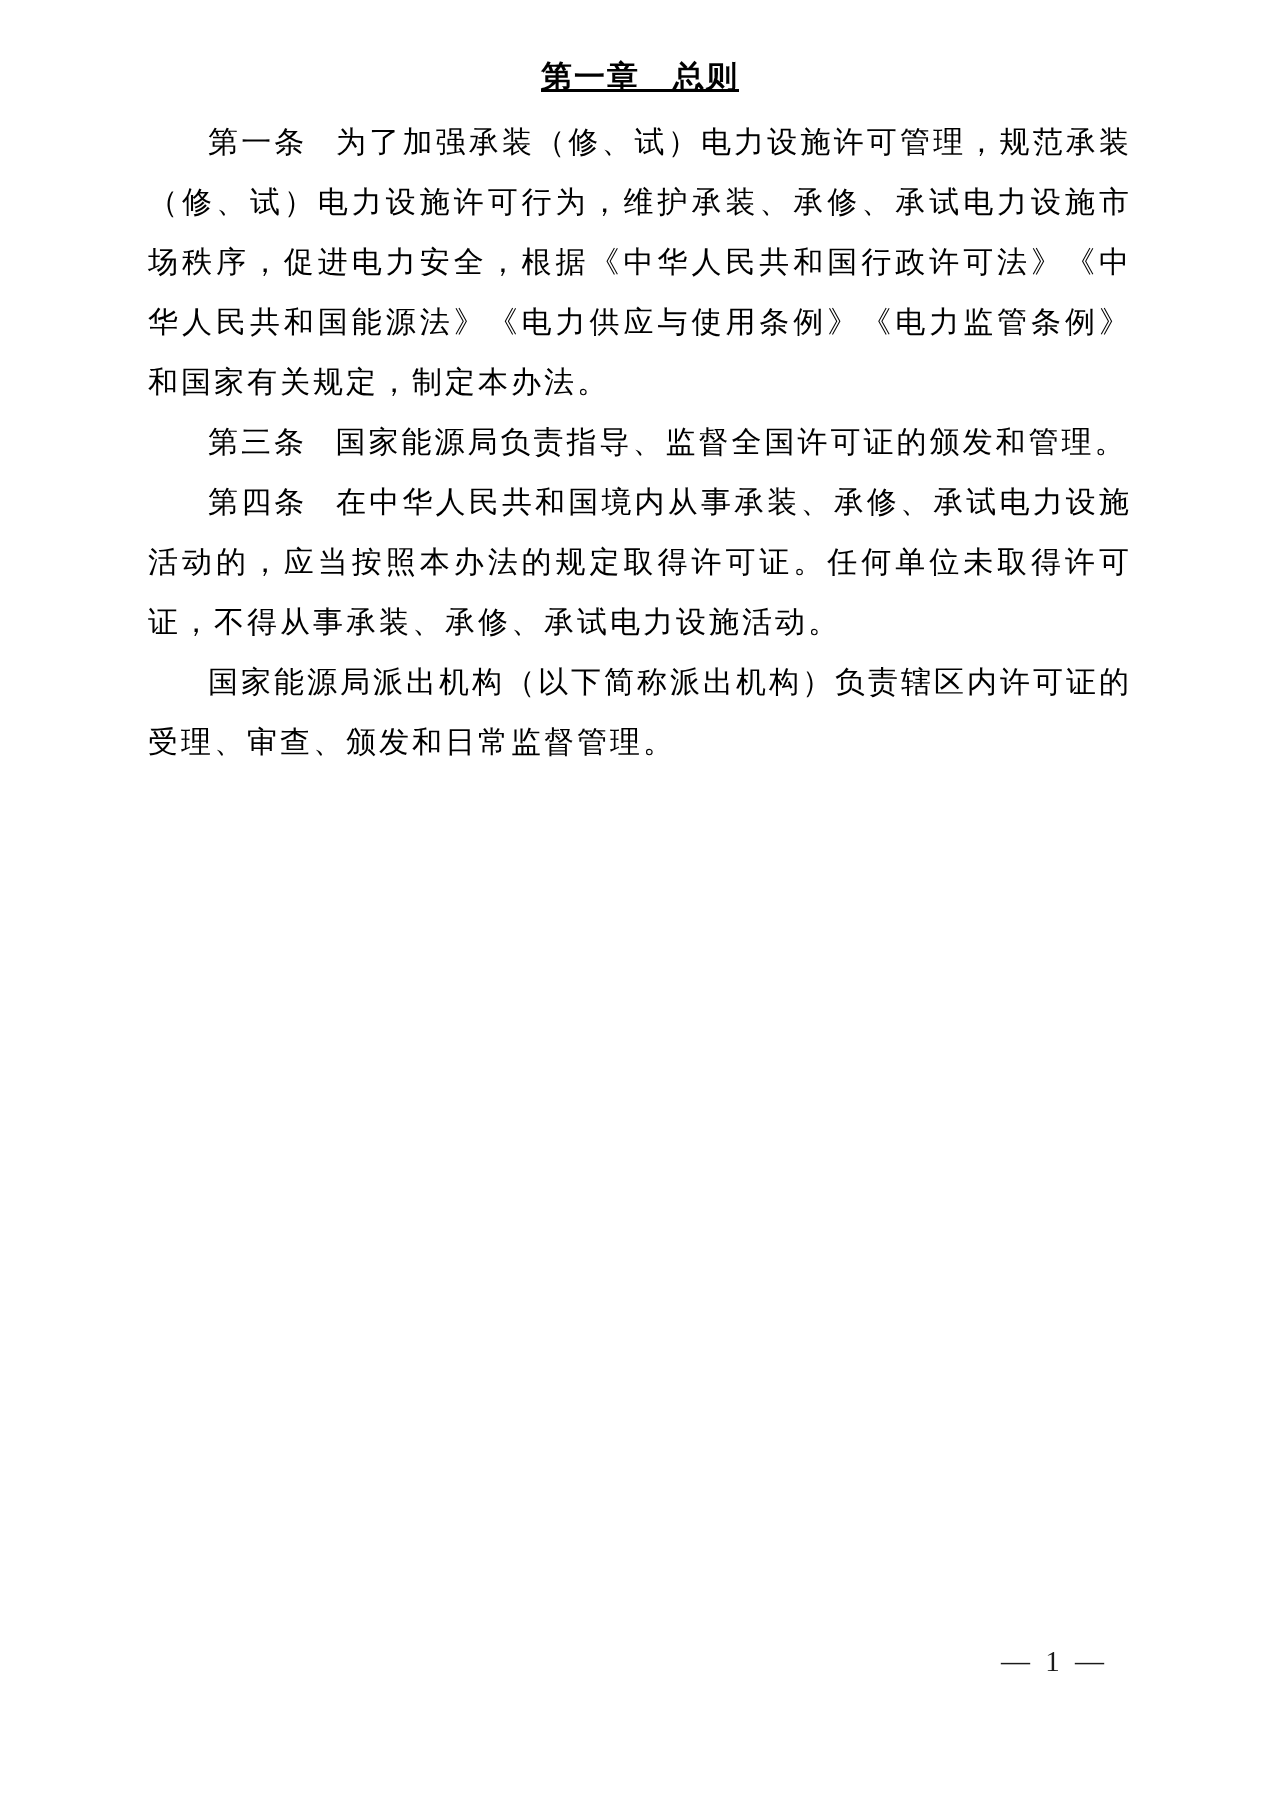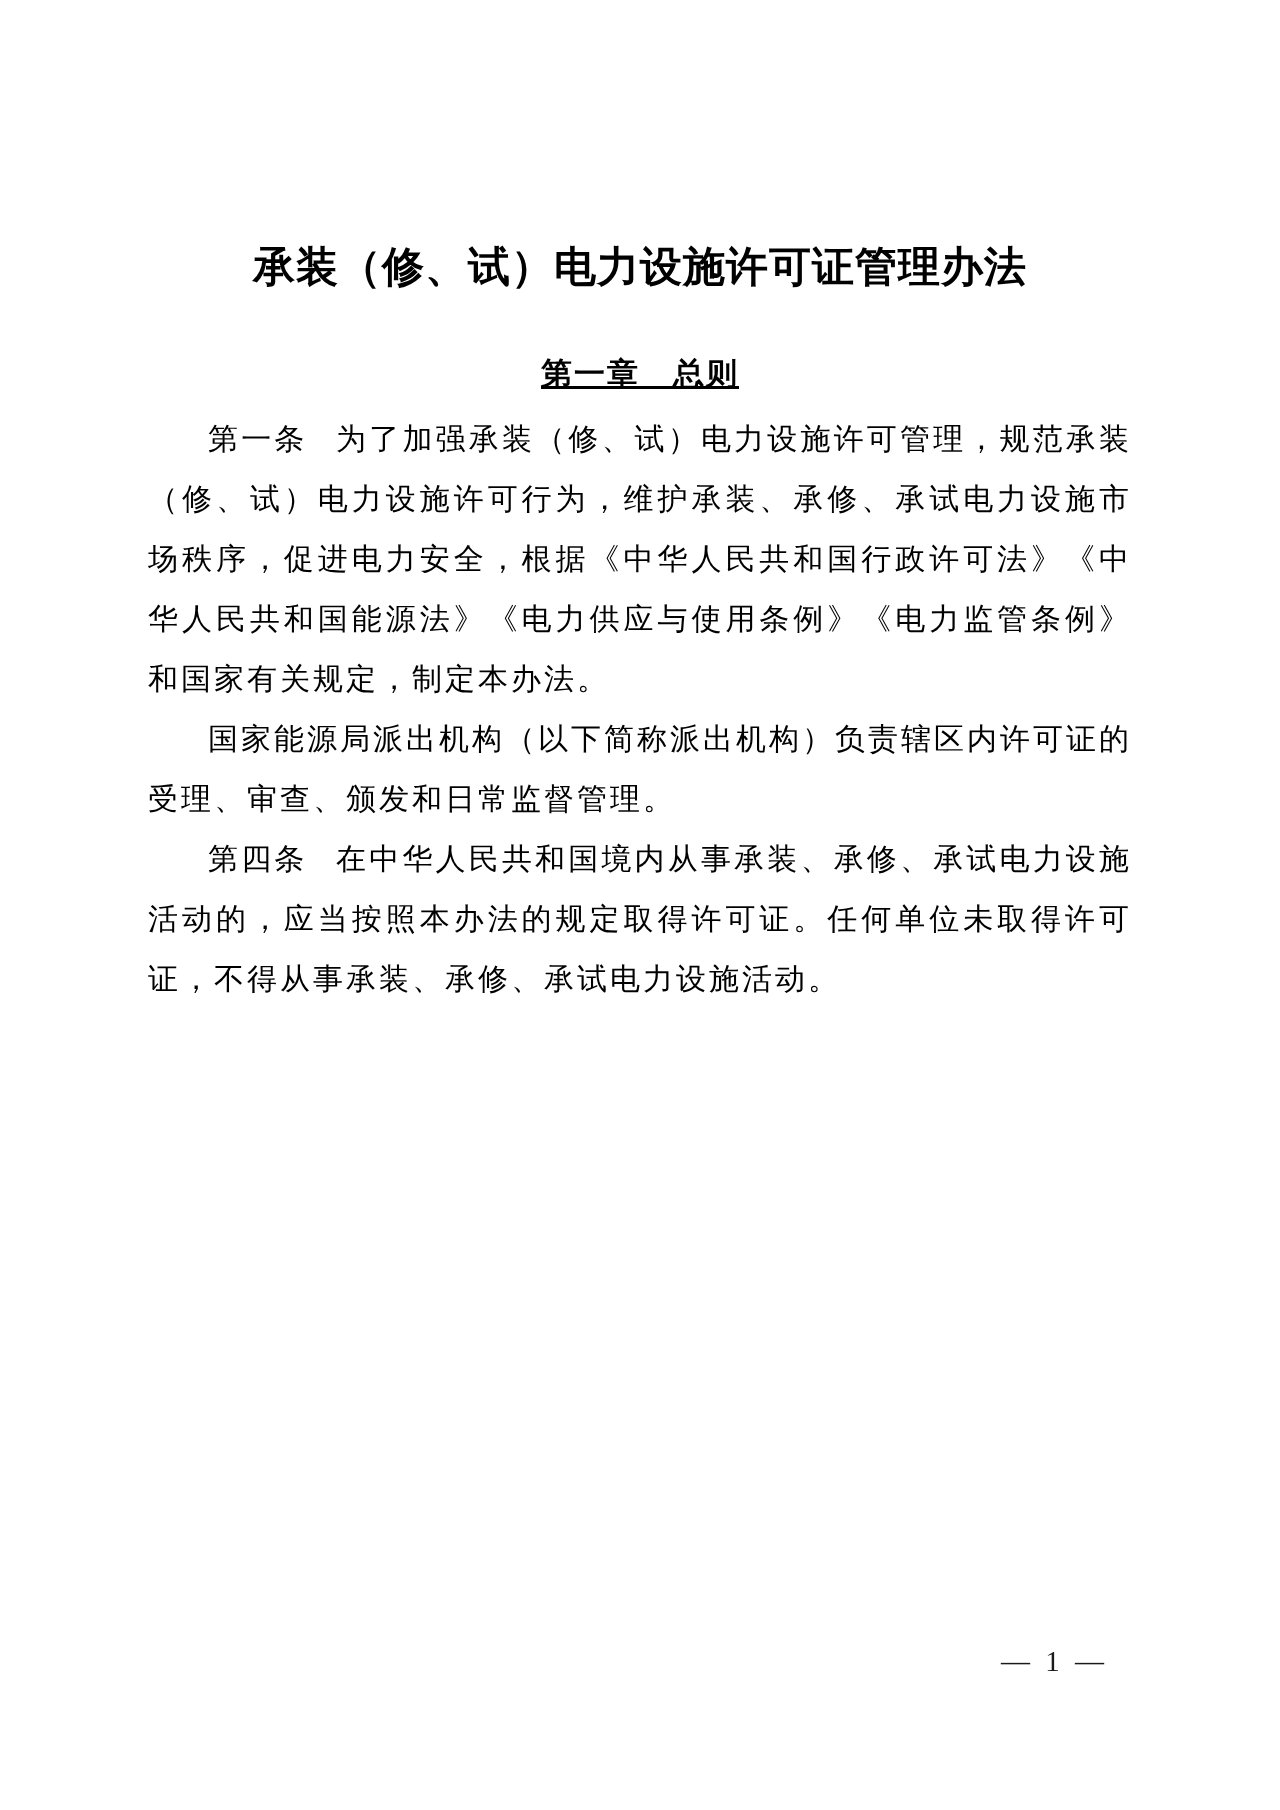--- a/index.html
+++ b/index.html
@@ -69,33 +69,33 @@
     letter-spacing: 4px;
     color: #1a1a1a;
   }
 </style>
 </head>
 <body>
 
 <div class="page">
   <div class="content">
 
-    <h1 class="doc-title">承装（修、试）电力设施许可证管理办法</h1>
 
     <h2 class="chapter-heading">第一章　总则</h2>
 
     <div class="body-text">
 
       <p class="article"><span class="article-label">第一条</span><span class="article-text">为了加强承装（修、试）电力设施许可管理，规范承装（修、试）电力设施许可行为，维护承装、承修、承试电力设施市场秩序，促进电力安全，根据《中华人民共和国行政许可法》《中华人民共和国能源法》《电力供应与使用条例》《电力监管条例》和国家有关规定，制定本办法。</span></p>
 
 
+      <p class="article"><span class="article-label">第三条</span><span class="article-text">国家能源局负责指导、监督全国许可证的颁发和管理。</span></p>
+
+      <p class="article"><span class="article-label">第四条</span><span class="article-text">在中华人民共和国境内从事承装、承修、承试电力设施活动的，应当按照本办法的规定取得许可证。任何单位未取得许可证，不得从事承装、承修、承试电力设施活动。</span></p>
 
       <p class="article"><span class="article-text">国家能源局派出机构（以下简称派出机构）负责辖区内许可证的受理、审查、颁发和日常监督管理。</span></p>
-
-      <p class="article"><span class="article-label">第四条</span><span class="article-text">在中华人民共和国境内从事承装、承修、承试电力设施活动的，应当按照本办法的规定取得许可证。任何单位未取得许可证，不得从事承装、承修、承试电力设施活动。</span></p>
 
 
 
     </div>
   </div>
 
   <div class="page-footer">— 1 —</div>
 </div>
 
 </body></html>

